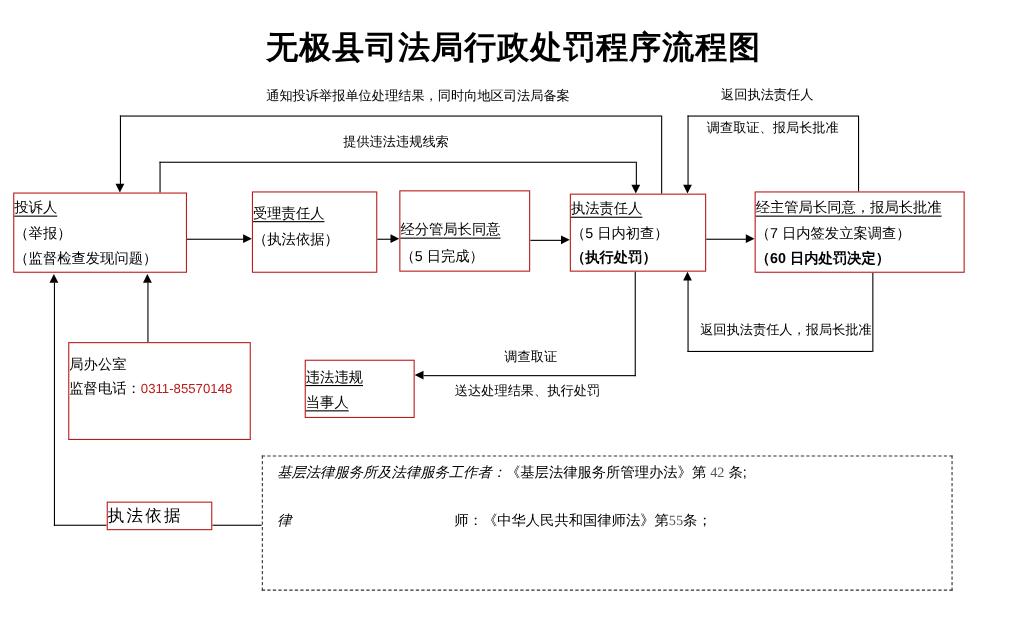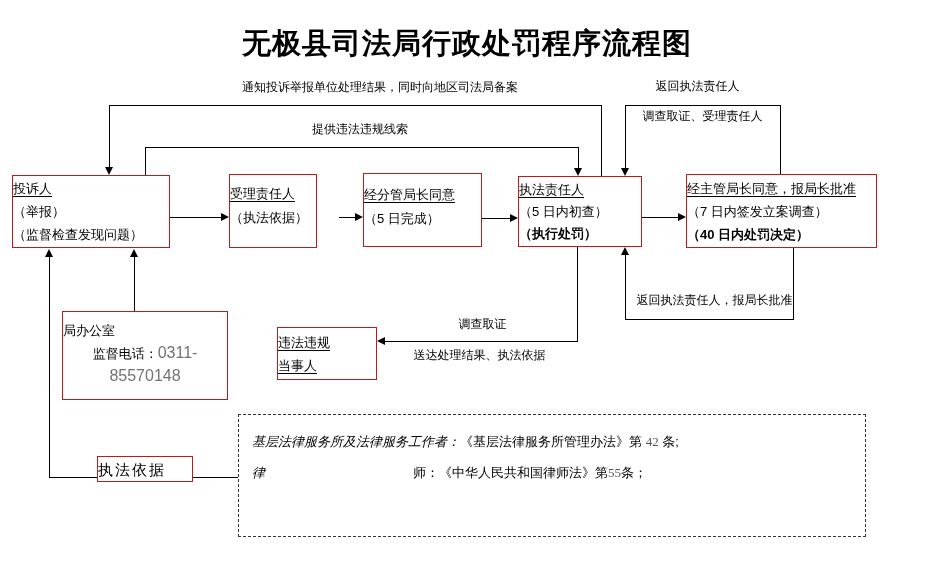--- a/index.html
+++ b/index.html
@@ -21,21 +21,21 @@
   .b{font-weight:bold;}
   .hline,.vline{position:absolute;background:#000;}
   .hline{height:1px;}
   .vline{width:1px;}
   .ar{position:absolute;width:0;height:0;}
   .ar.r{border-top:4px solid transparent;border-bottom:4px solid transparent;border-left:8px solid #000;}
   .ar.l{border-top:4px solid transparent;border-bottom:4px solid transparent;border-right:8px solid #000;}
   .ar.d{border-left:4px solid transparent;border-right:4px solid transparent;border-top:8px solid #000;}
   .ar.up{border-left:4px solid transparent;border-right:4px solid transparent;border-bottom:8px solid #000;}
   .lbl{position:absolute;font-size:12px;text-align:center;white-space:nowrap;}
-  .phone{color:#737373;font-size:16px;}
+  .phone{color:#b91c1c;font-size:12px;}
   .dashed{
     position:absolute;left:238px;top:414px;width:628px;height:123px;
     border:1px dashed #333;box-sizing:border-box;background:#fff;
   }
   .legal-line{position:absolute;left:13px;font-size:13px;white-space:nowrap;}
   .fs{font-family:"Liberation Serif","DejaVu Serif",serif;font-style:italic;}
   .num{font-family:"Liberation Serif","DejaVu Serif",serif;color:#555;}
   .gap{display:inline-block;width:148px;}
   .basisbox{font-size:15px;letter-spacing:2px;}
 </style>
@@ -84,71 +84,71 @@
   <div class="hline" style="left:339px;top:217px;width:17px;"></div>
   <div class="ar r" style="left:355px;top:213px;"></div>
   <div class="hline" style="left:482px;top:218px;width:29px;"></div>
   <div class="ar r" style="left:510px;top:214px;"></div>
   <div class="hline" style="left:638px;top:217px;width:41px;"></div>
   <div class="ar r" style="left:678px;top:213px;"></div>
 
   <div class="lbl" style="left:235px;top:121px;width:250px;">提供违法违规线索</div>
   <div class="lbl" style="left:150px;top:79px;width:460px;">通知投诉举报单位处理结果，同时向地区司法局备案</div>
   <div class="lbl" style="left:615px;top:78px;width:165px;">返回执法责任人</div>
-  <div class="lbl" style="left:615px;top:108px;width:175px;">调查取证、受理责任人</div>
+  <div class="lbl" style="left:615px;top:108px;width:175px;">调查取证、报局长批准</div>
   <div class="lbl" style="left:612px;top:292px;width:205px;">返回执法责任人，报局长批准</div>
   <div class="lbl" style="left:420px;top:316px;width:125px;">调查取证</div>
-  <div class="lbl" style="left:372px;top:347px;width:215px;">送达处理结果、执法依据</div>
+  <div class="lbl" style="left:372px;top:347px;width:215px;">送达处理结果、执行处罚</div>
 
   <div class="box vcenter" style="left:12px;top:175px;width:158px;height:73px;">
     <div class="u">投诉人</div>
     <div>（举报）</div>
     <div>（监督检查发现问题）</div>
   </div>
 
-  <div class="box" style="left:229px;top:174px;width:88px;height:74px;padding-top:7px;line-height:24px;">
+  <div class="box" style="left:229px;top:174px;width:114px;height:74px;padding-top:7px;line-height:24px;">
     <div class="u">受理责任人</div>
     <div>（执法依据）</div>
   </div>
 
-  <div class="box" style="left:363px;top:173px;width:119px;height:74px;padding-top:9px;line-height:24px;">
+  <div class="box" style="left:363px;top:173px;width:119px;height:74px;padding-top:23px;line-height:24px;">
     <div class="u">经分管局长同意</div>
     <div>（5 日完成）</div>
   </div>
 
   <div class="box vcenter" style="left:518px;top:176px;width:124px;height:71px;line-height:22px;">
     <div class="u">执法责任人</div>
     <div>（5 日内初查）</div>
     <div class="b">（执行处罚）</div>
   </div>
 
   <div class="box vcenter" style="left:686px;top:174px;width:191px;height:74px;">
     <div class="u">经主管局长同意，报局长批准</div>
     <div>（7 日内签发立案调查）</div>
-    <div class="b">（40 日内处罚决定）</div>
+    <div class="b">（60 日内处罚决定）</div>
   </div>
 
   <div class="box" style="left:62px;top:311px;width:166px;height:89px;padding-top:8px;line-height:22px;">
     <div>局办公室</div>
     <div>
       <span>监督电话：</span><span class="phone">0311-85570148</span>
     </div>
   </div>
 
   <div class="box vcenter" style="left:277px;top:327px;width:100px;height:53px;">
     <div class="u">违法违规</div>
     <div class="u">当事人</div>
   </div>
 
   <div class="box vcenter basisbox" style="left:97px;top:456px;width:96px;height:26px;">
     <div>执法依据</div>
   </div>
 
   <div class="dashed">
-    <div class="legal-line" style="top:6px;margin-top:12px;">
+    <div class="legal-line" style="top:6px;">
       <span class="fs">基层法律服务所及法律服务工作者：</span><span>《基层法律服务所管理办法》</span><span>第 </span><span class="num">42</span><span> 条;</span>
     </div>
     <div class="legal-line" style="top:49px;">
       <span class="fs">律</span><span class="gap"></span><span>师：《中华人民共和国律师法》第</span><span class="num">55</span><span>条；</span>
     </div>
   </div>
 
 </div>
 
 </body></html>

